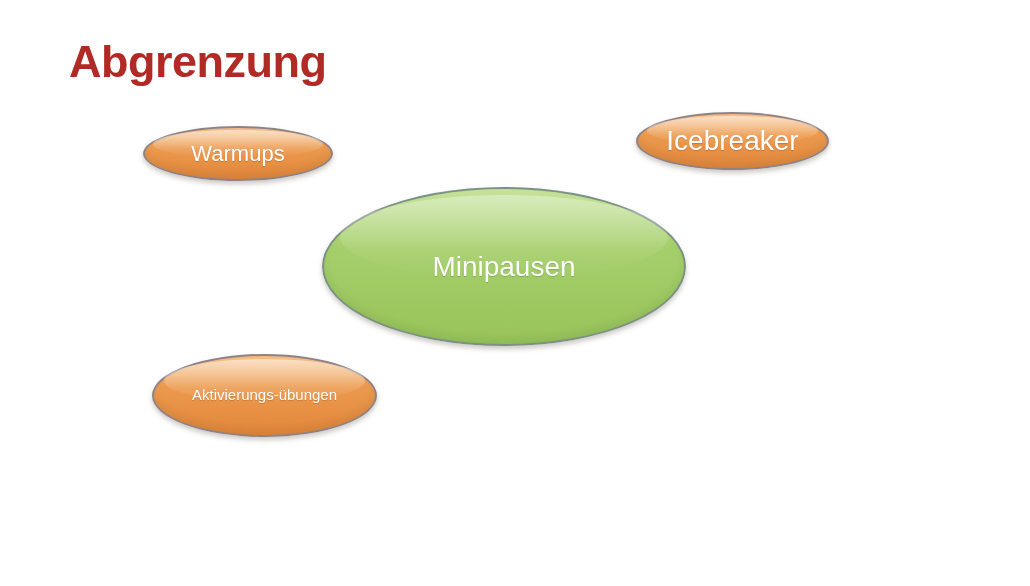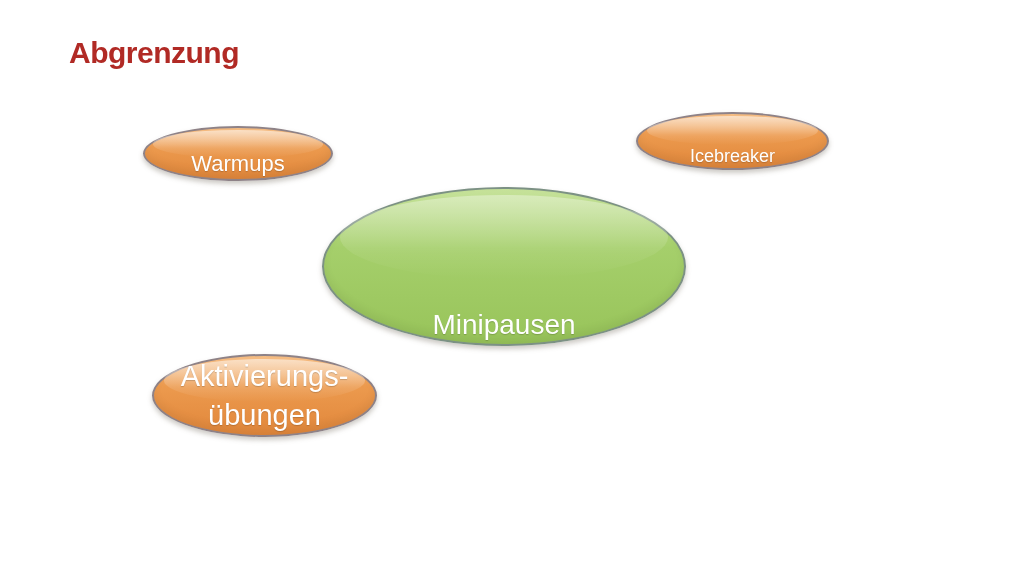--- a/index.html
+++ b/index.html
@@ -12,31 +12,31 @@
     position: relative;
     width: 1030px;
     height: 586px;
     background: #ffffff;
     overflow: hidden;
   }
   .slide-title {
     position: absolute;
     left: 69px;
     top: 36px;
-    font-size: 30px;
+    font-size: 45px;
     font-weight: bold;
     letter-spacing: -0.5px;
     line-height: 1.15;
     white-space: nowrap;
   }
   .bubble {
     position: absolute;
     border-radius: 50%;
     display: flex;
-    align-items: flex-end;
+    align-items: center;
     justify-content: center;
     text-align: center;
     border: 2px solid var(--bd);
     background: linear-gradient(180deg, var(--fill-light) 0%, var(--fill) 38%, var(--fill-dark) 100%);
     box-shadow: 0 3px 5px rgba(110, 100, 85, 0.35),
                 inset 0 -5px 9px rgba(0, 0, 0, 0.06);
     box-sizing: border-box;
   }
   .bubble::before {
     content: "";
@@ -62,26 +62,26 @@
   }
   #node-energizer::before { opacity: 0.65; }
   #node-warmups {
     left: 143px; top: 126px;
     width: 190px; height: 55px;
     font-size: 22px;
   }
   #node-icebreaker {
     left: 636px; top: 112px;
     width: 193px; height: 58px;
-    font-size: 18px;
+    font-size: 28px;
   }
   #node-aktivierungsuebungen {
     left: 152px; top: 354px;
     width: 225px; height: 83px;
-    font-size: 29px;
+    font-size: 15px;
   }
   #node-aktivierungsuebungen .label { max-width: 175px; }
   #node-minipausen {
     left: 637px; top: 365px;
     width: 240px; height: 61px;
     font-size: 22px;
   }
 </style>
 </head>
 <body>

